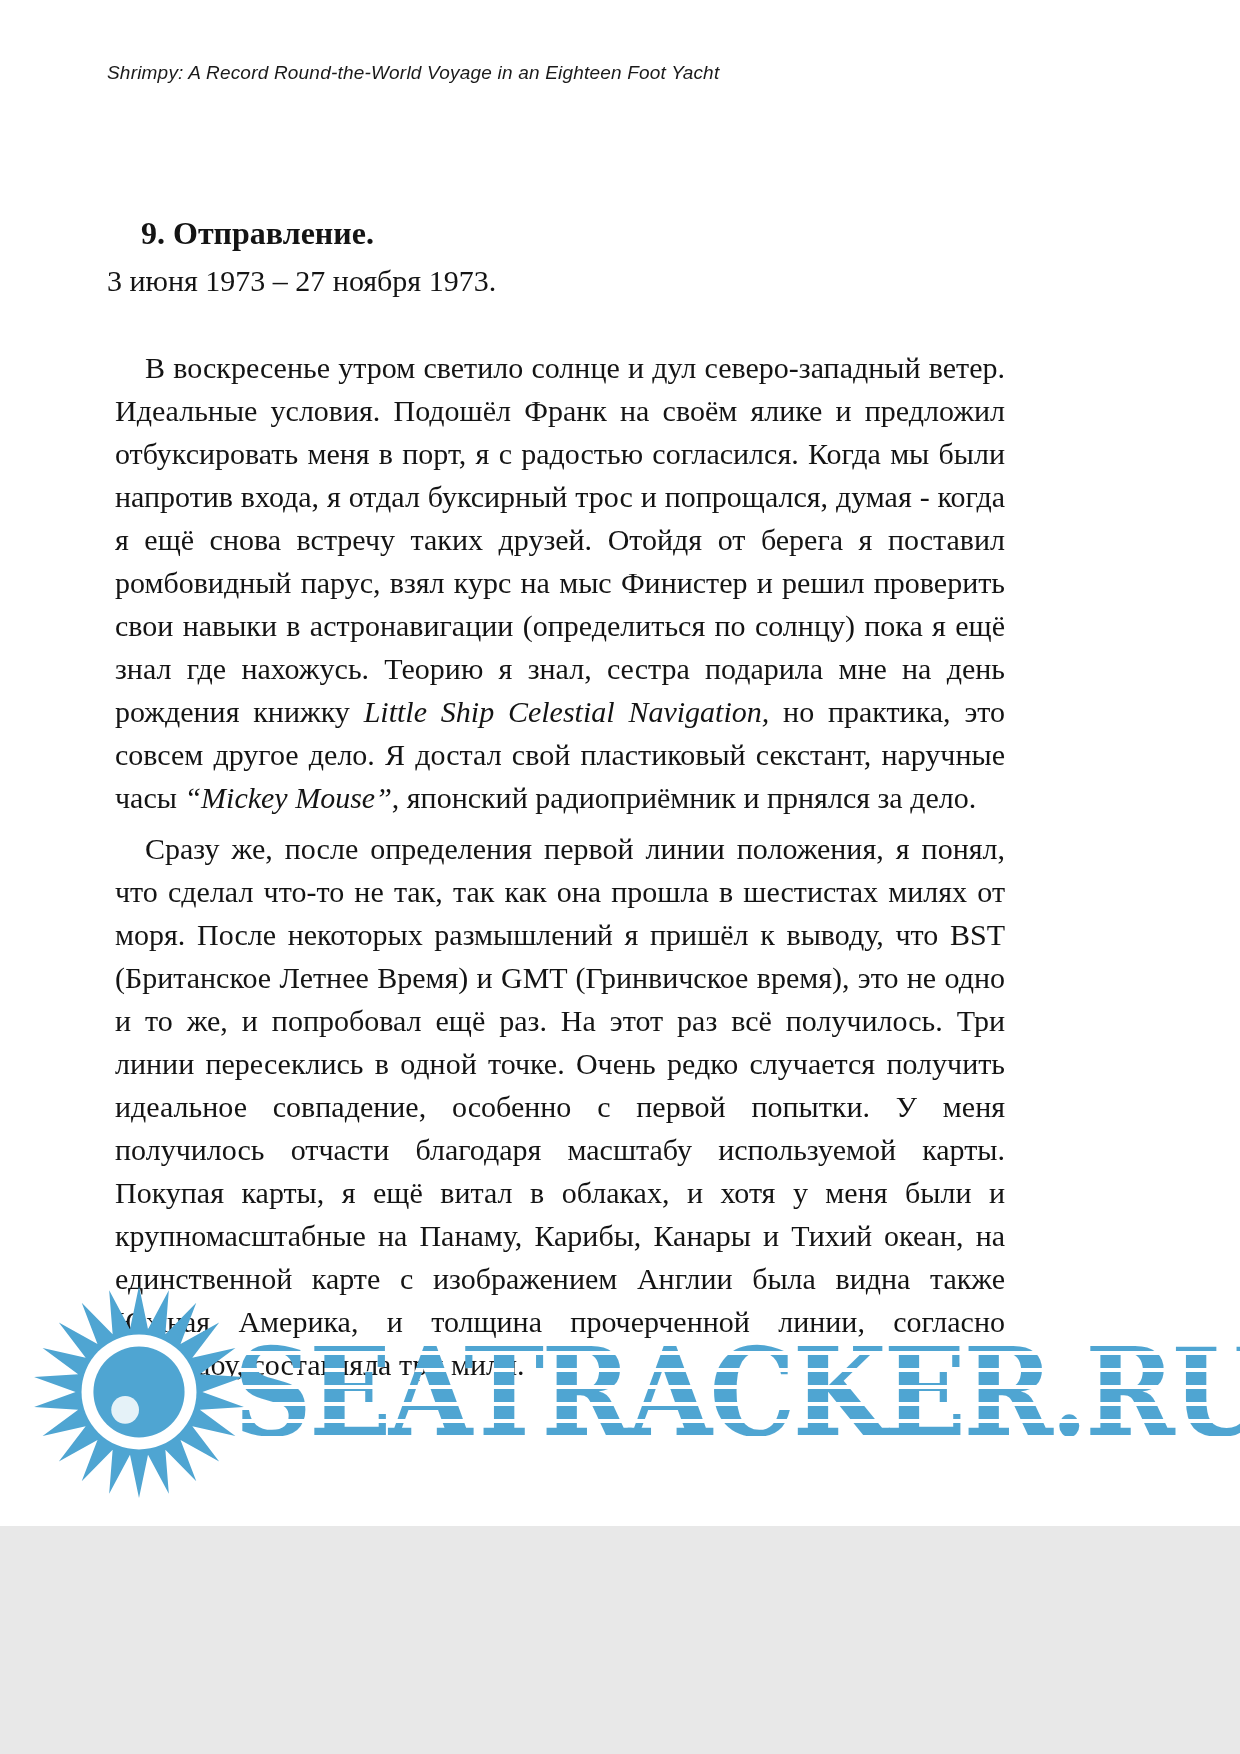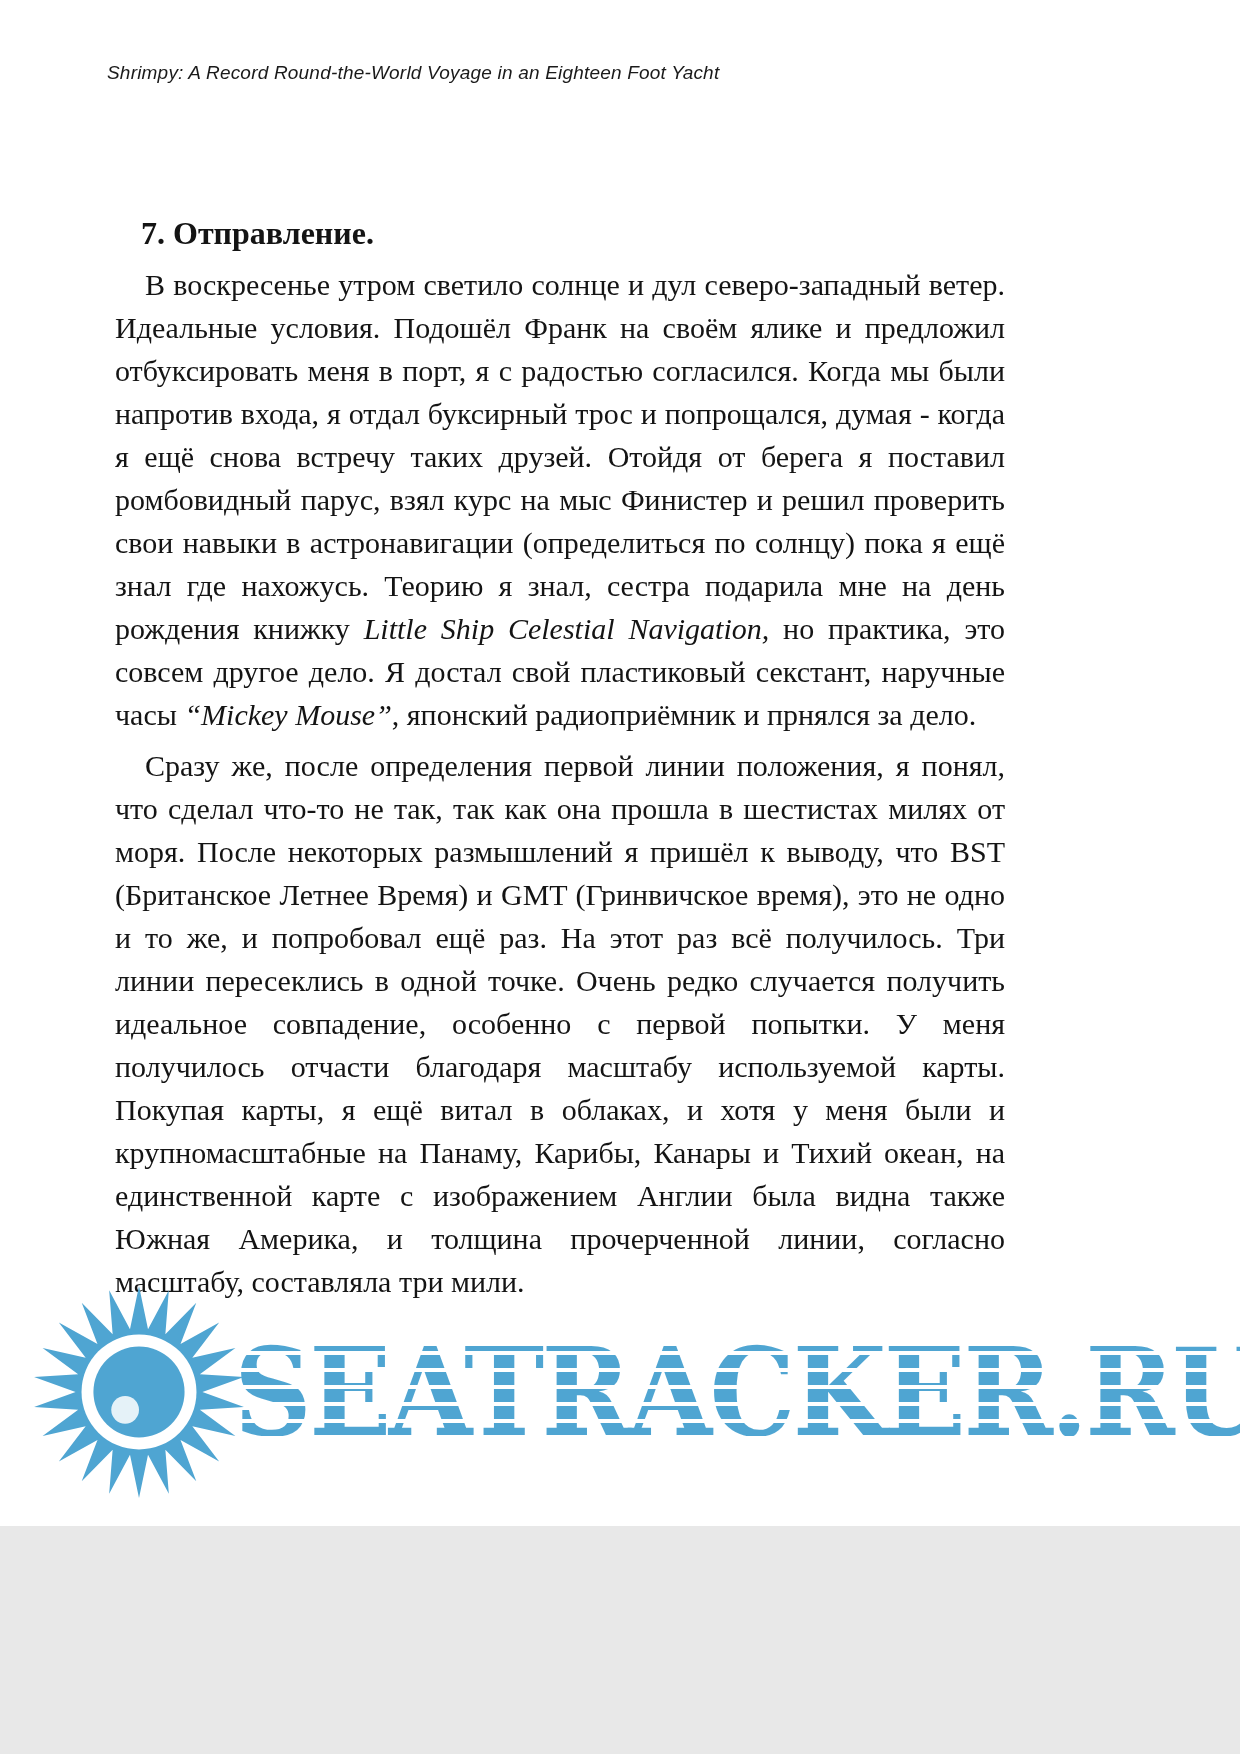--- a/index.html
+++ b/index.html
@@ -95,22 +95,23 @@
 </style>
 </head>
 <body>
 
 <div class="page">
 
   <div class="running-header">Shrimpy: A Record Round-the-World Voyage in an Eighteen Foot Yacht</div>
 
   <div class="content">
 
-    <h2 class="chapter-title">7. Отправление.</h2>
+    <h2 class="chapter-title">9. Отправление.</h2>
 
+    <div class="chapter-dates">3 июня 1973 – 27 ноября 1973.</div>
 
     <p><span>В воскресенье утром светило солнце и дул северо-западный ветер. Идеальные условия. Подошёл Франк на своём ялике и предложил отбуксировать меня  в порт, я с радостью согласился. Когда мы были напротив входа, я отдал буксирный трос и попрощался, думая - когда я ещё снова встречу таких друзей. Отойдя от берега я поставил ромбовидный парус, взял курс на мыс Финистер и решил проверить свои навыки в астронавигации (определиться по солнцу) пока я ещё знал где нахожусь. Теорию я знал, сестра подарила мне на день рождения книжку </span><span class="ital">Little Ship Celestial Navigation,</span><span> но практика, это совсем другое дело. Я достал свой пластиковый секстант, наручные часы </span><span class="ital">“Mickey Mouse”</span><span>, японский радиоприёмник и прнялся за дело.</span></p>
 
     <p>Сразу же, после определения первой линии положения, я понял, что сделал что-то не так, так как она прошла в шестистах милях от моря. После некоторых размышлений я пришёл к выводу, что BST (Британское Летнее Время) и GMT (Гринвичское время), это не одно и то же, и попробовал ещё раз. На этот раз всё получилось. Три линии пересеклись в одной точке. Очень редко случается получить идеальное совпадение, особенно с первой попытки. У меня получилось отчасти благодаря масштабу используемой карты. Покупая карты, я ещё витал в облаках, и хотя у меня были и крупномасштабные на Панаму, Карибы, Канары и Тихий океан, на единственной карте с изображением Англии была видна также Южная Америка, и толщина прочерченной линии, согласно масштабу, составляла три мили.</p>
 
 
   </div>
 
   <div class="page-number">9</div>
 

